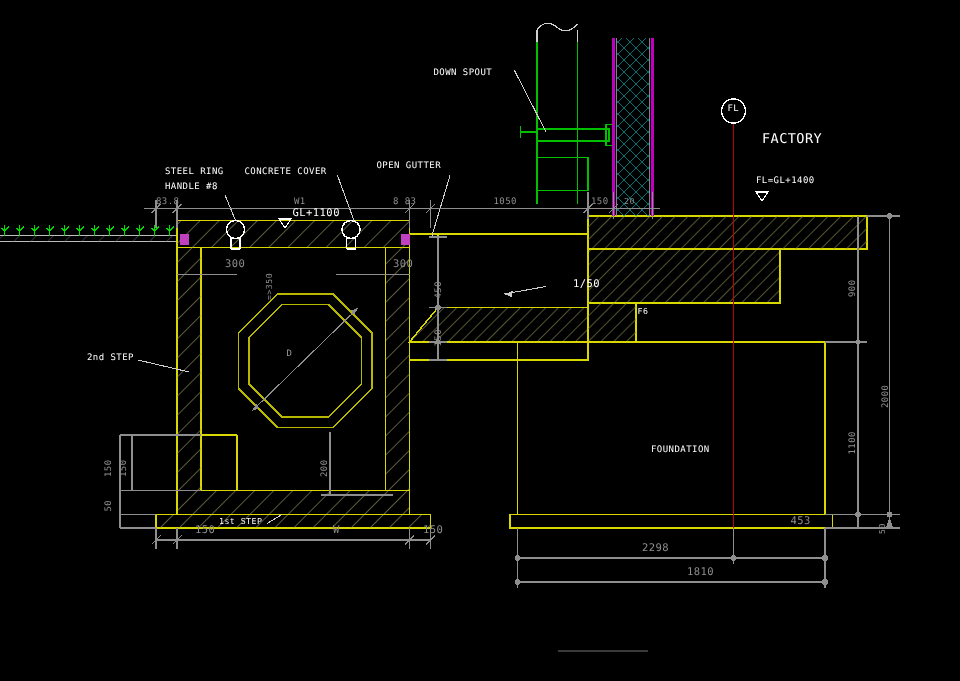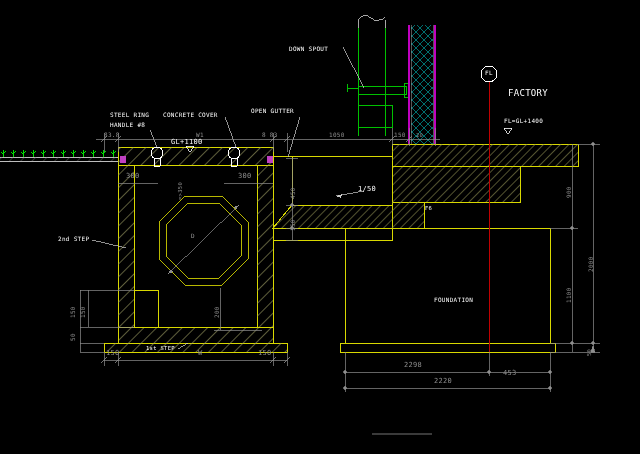--- a/index.html
+++ b/index.html
@@ -15,21 +15,21 @@
     font-family:"DejaVu Sans Mono", monospace;
     white-space:nowrap;
     line-height:1;
     letter-spacing:0.3px;
     -webkit-font-smoothing:none;
   }
   .white{color:#ffffff;}
   .grey{color:#9a9a9a;}
   .dim{color:#8e8e8e;}
   .vert{transform-origin:left top;transform:rotate(-90deg);}
-  .t7{font-size:7px;}
+  .t7{font-size:7px;margin-left:24px;}
   .t6{font-size:6px;}
   .t5{font-size:5.5px;}
   .t9{font-size:9px;}
 </style>
 </head>
 <body>
 
 <div id="stage">
 
   <svg width="640" height="454" viewBox="0 0 640 454" shape-rendering="crispEdges">
@@ -339,16 +339,16 @@
   <div class="lbl dim t6 vert" style="left:566px;top:198px;">900</div>
   <div class="lbl dim t6 vert" style="left:588px;top:272px;">2000</div>
   <div class="lbl dim t6 vert" style="left:566px;top:303px;">1100</div>
   <div class="lbl dim t5 vert" style="left:587px;top:356px;">50</div>
 
   <div class="lbl dim t7" style="left:106px;top:350px;">150</div>
   <div class="lbl dim t7" style="left:198px;top:350px;">W</div>
   <div class="lbl dim t7" style="left:258px;top:350px;">150</div>
 
   <div class="lbl dim t7" style="left:404px;top:362px;">2298</div>
-  <div class="lbl dim t7" style="left:503px;top:370px;text-align:right;">453</div>
-  <div class="lbl dim t7" style="left:434px;top:378px;">2220</div>
+  <div class="lbl dim t7" style="left:503px;top:344px;text-align:right;">453</div>
+  <div class="lbl dim t7" style="left:434px;top:378px;">1810</div>
 
 </div>
 
 </body></html>

